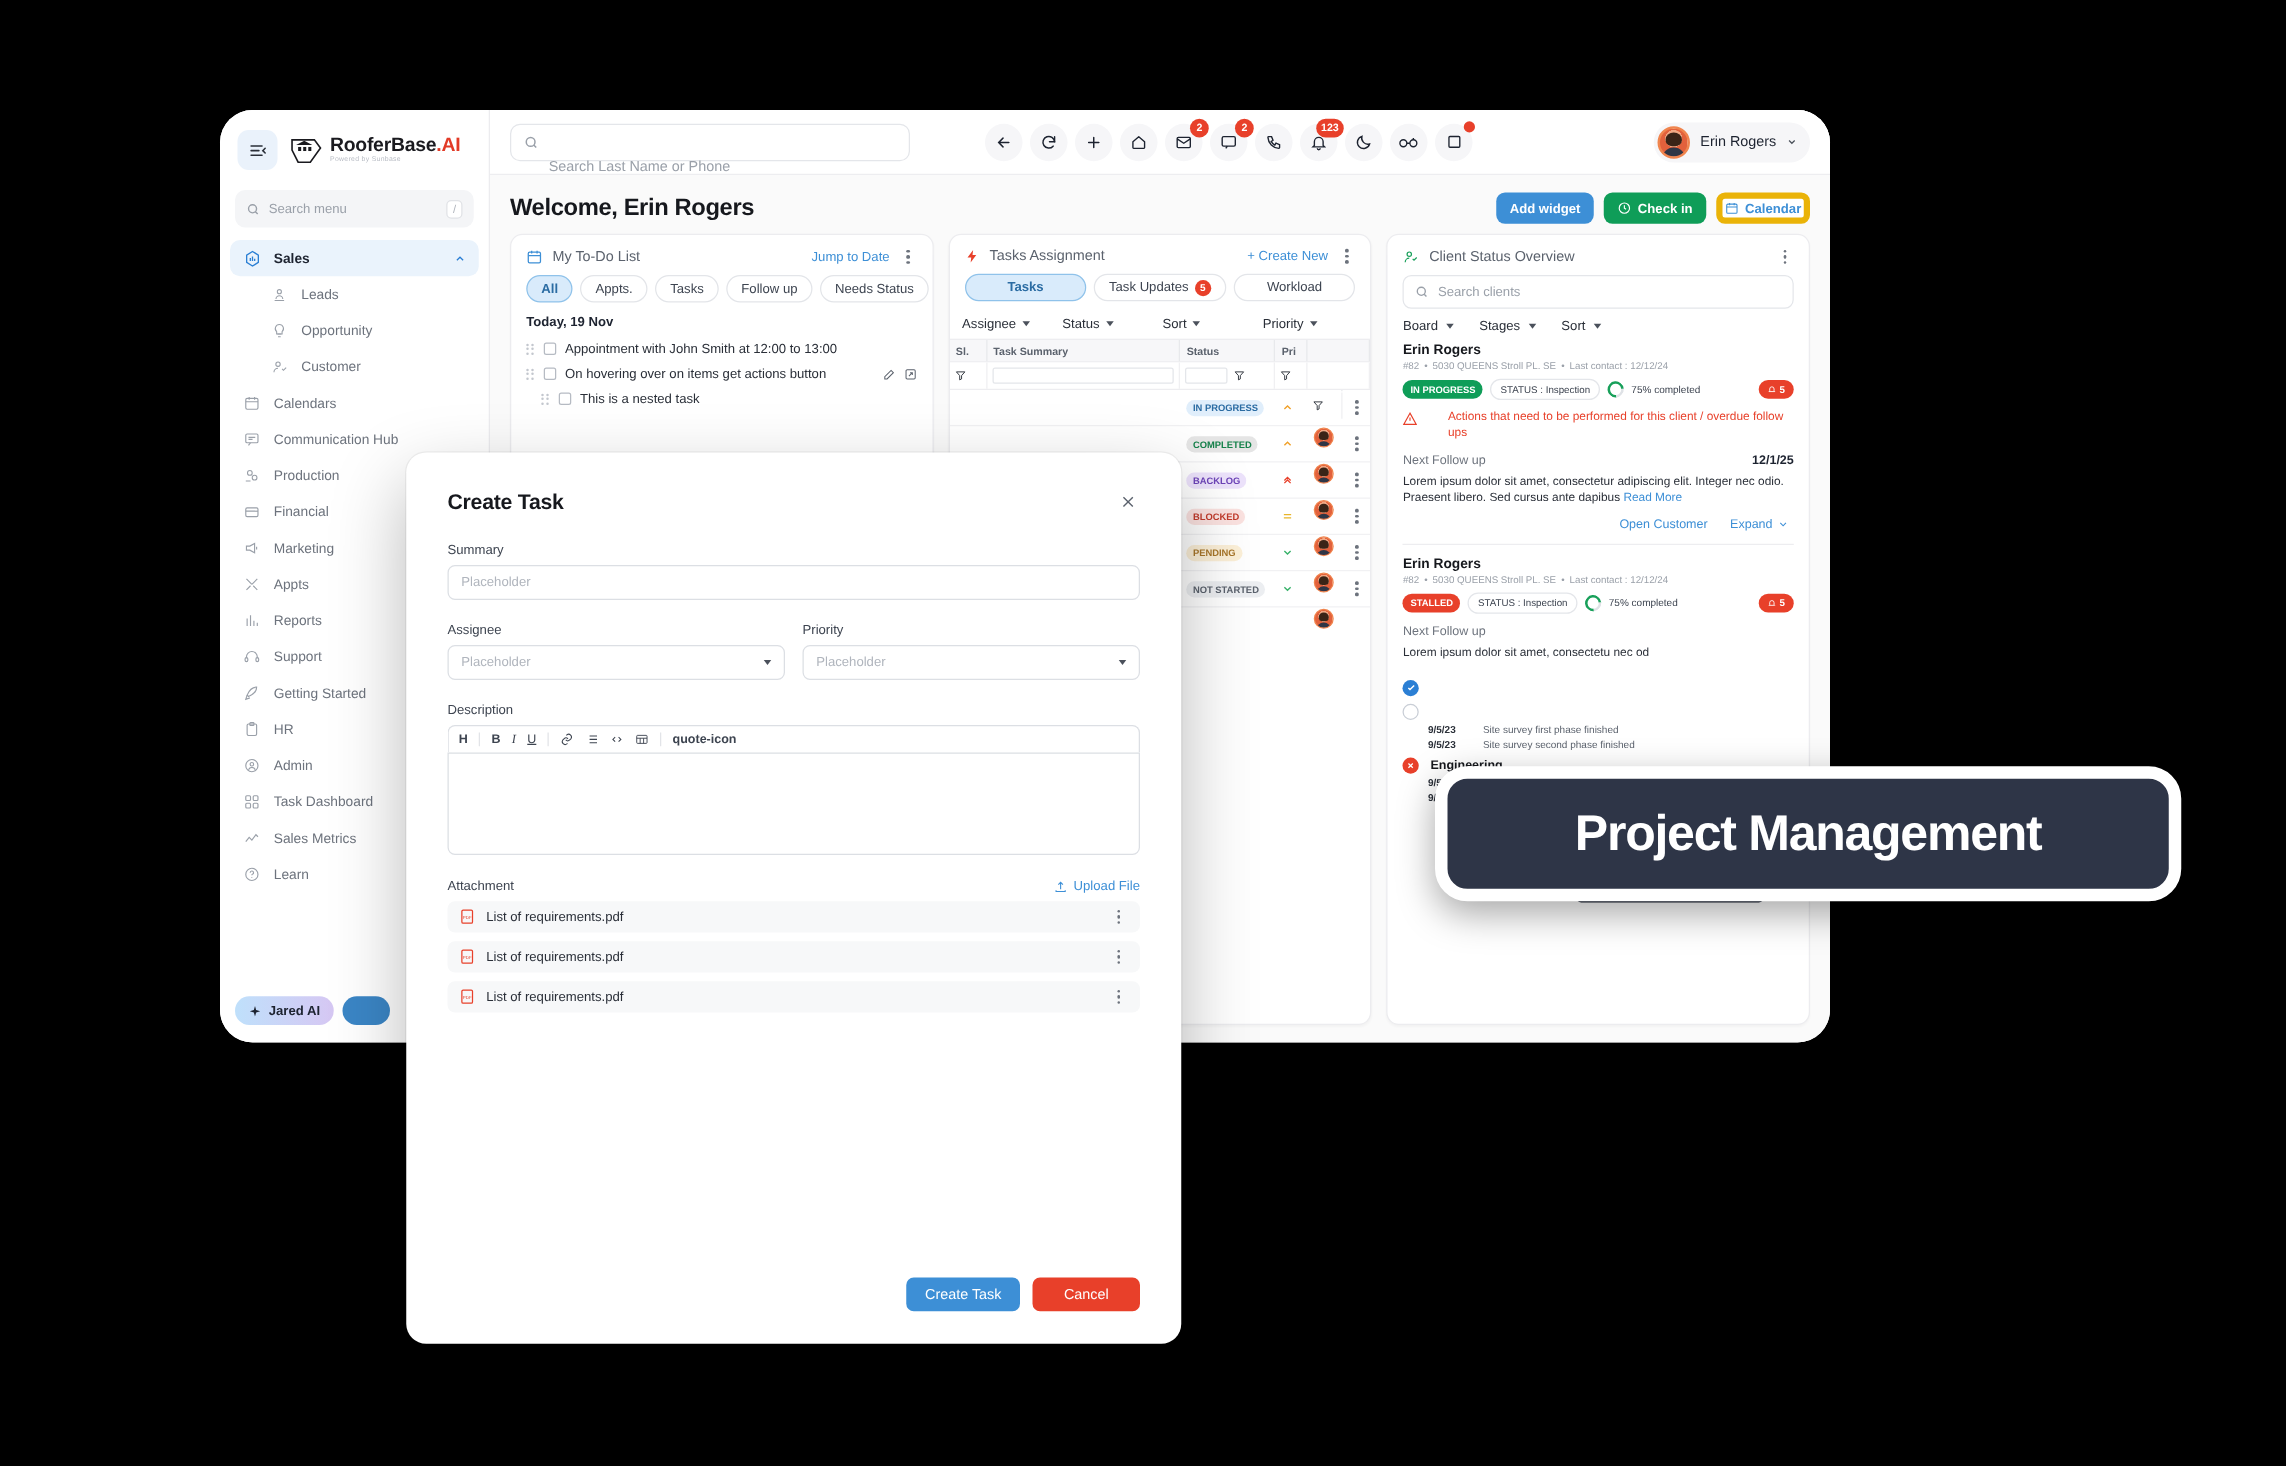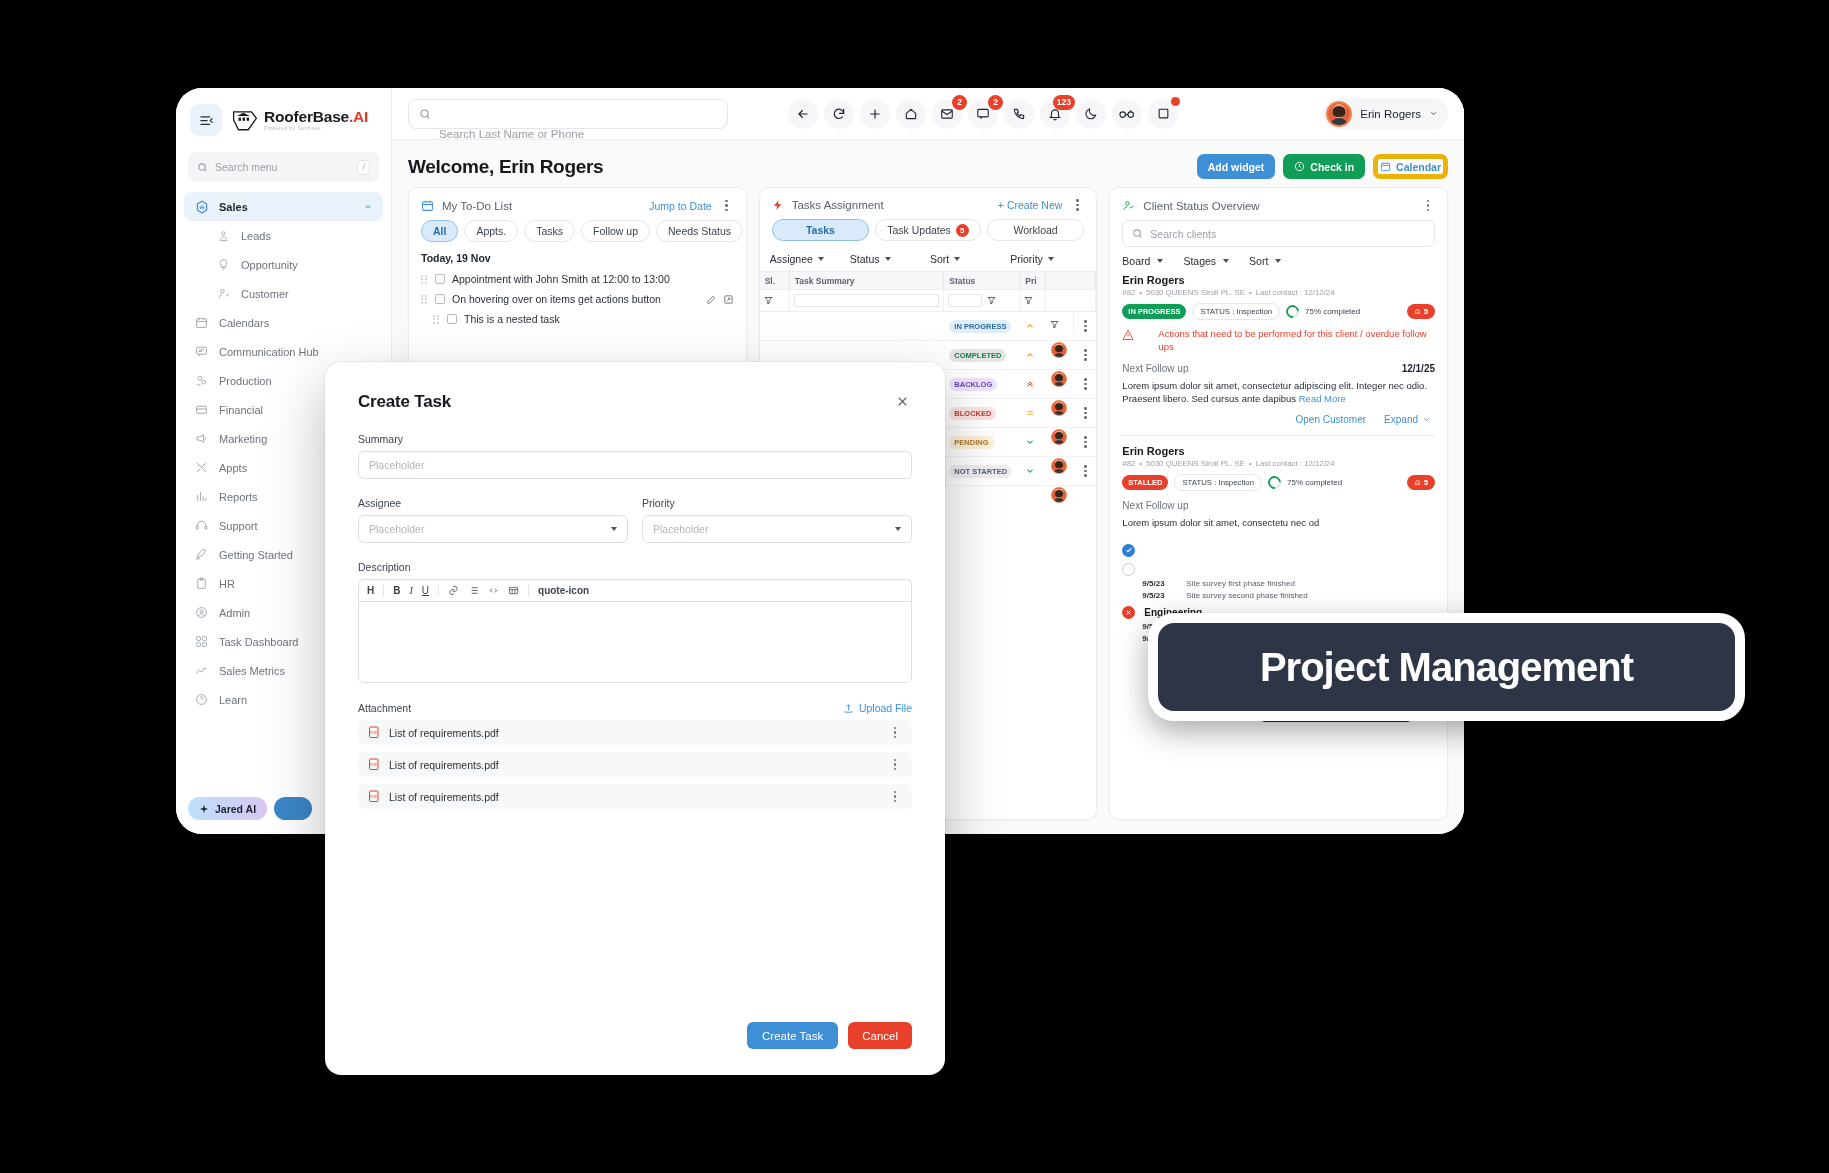--- a/index.html
+++ b/index.html
@@ -300,21 +300,21 @@
     background:#f7f8f9; border-radius: 6px; height: 25px; display:flex; align-items:center;
     gap: 9px; padding: 0 10px; margin-bottom: 7px; font-size: 10.5px; color:#2a2f38;
   }
   .pdf-ico { width: 12px; height: 13px; flex:0 0 auto; }
   .att-kebab { margin-left:auto; }
 
   .modal-footer { padding: 0 33px 26px 33px; display:flex; justify-content:flex-end; gap: 10px; }
   .btn-create { background:#3d8fd6; color:#fff; font-size: 11.5px; border-radius: 6px; height: 27px;
     padding: 0 15px; display:flex; align-items:center; cursor:pointer; }
   .btn-cancel { background:#e8402a; color:#fff; font-size: 11.5px; border-radius: 6px; height: 27px;
-    padding: 0 14px; display:flex; align-items:center; cursor:pointer; }
+    padding: 0 25px; display:flex; align-items:center; cursor:pointer; }
 
   
   .pm-chip {
     position:absolute; left: 1148px; top: 613px; width: 597px; height: 108px;
     background:#2e3547; border-radius: 26px; border: 10px solid #ffffff;
     display:flex; align-items:center; justify-content:center; z-index: 30;
     box-shadow: 0 10px 30px rgba(0,0,0,.35);
   }
   .pm-chip span { color:#fff; font-size: 40px; font-weight: 800; letter-spacing: -1px; }
 </style>

